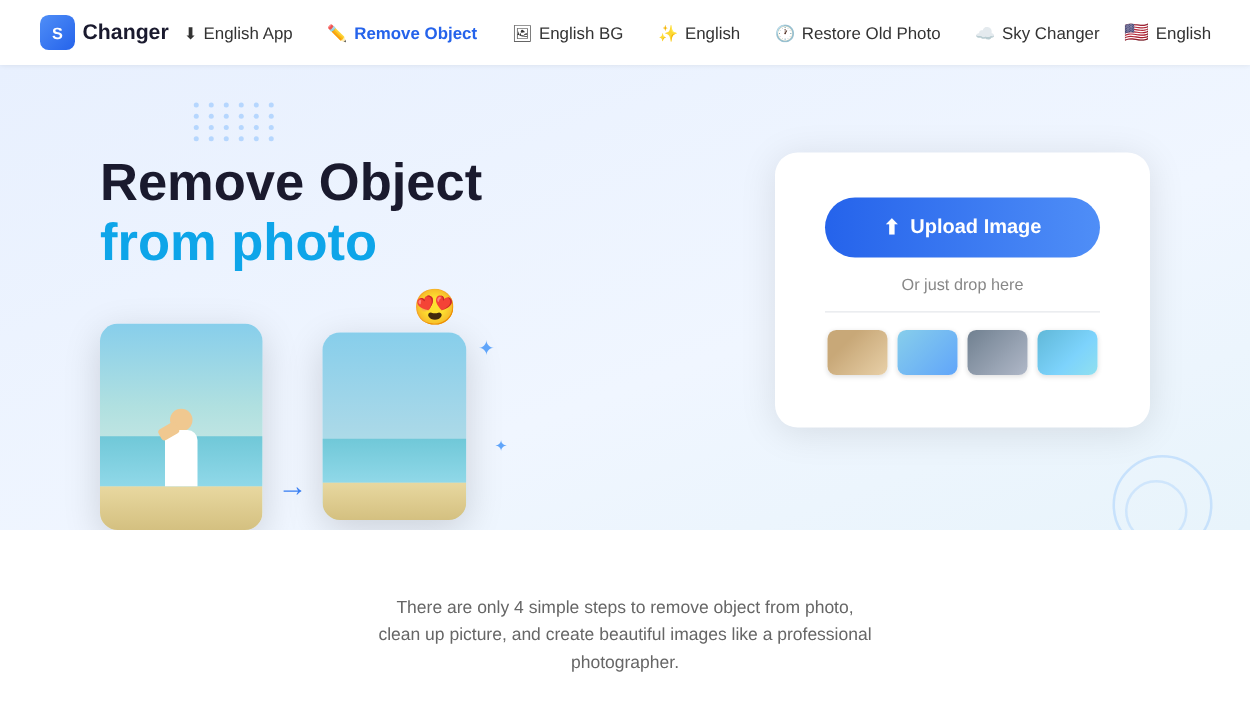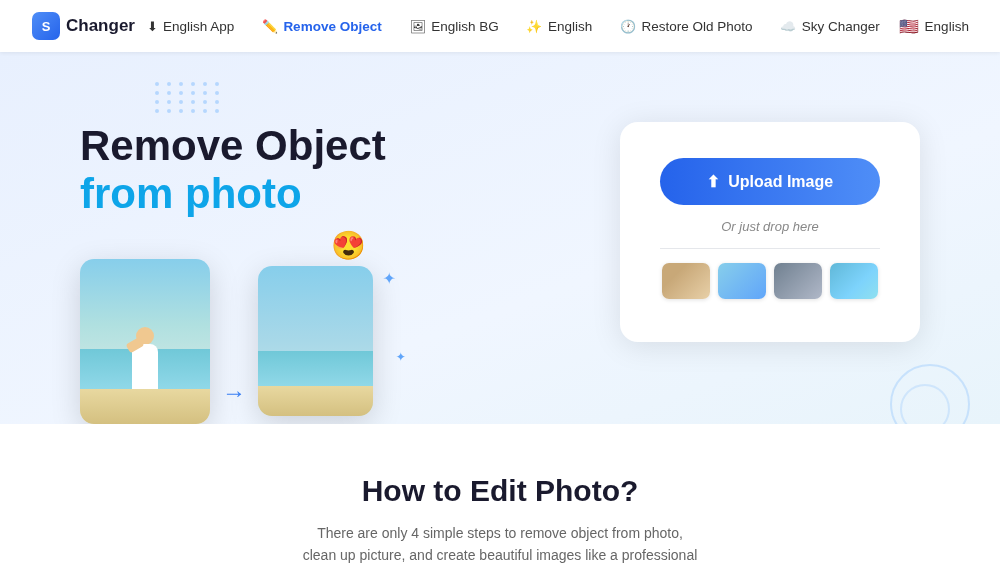--- a/index.html
+++ b/index.html
@@ -166,21 +166,21 @@
       border-radius: 30px;
       padding: 14px 34px;
       font-size: 16px;
       font-weight: 600;
       cursor: pointer;
       display: flex; align-items: center; gap: 8px;
       width: 100%;
       justify-content: center;
     }
     .drop-hint {
-      font-size: 13px; color: #888; font-style: italic;
+      font-size: 13px; color: #888;
     }
     .divider {
       width: 100%; height: 1px; background: #e5e7eb;
     }
     .sample-label {
       font-size: 13px; color: #555;
     }
     .sample-images {
       display: flex; gap: 8px;
     }
@@ -357,16 +357,15 @@
     <div class="sample-images">
       <div class="sample-thumb thumb-1"></div>
       <div class="sample-thumb thumb-2"></div>
       <div class="sample-thumb thumb-3"></div>
       <div class="sample-thumb thumb-4"></div>
     </div>
   </div>
 </section>
 
 <section class="how-section">
-  <h2 class="how-title">How to Edit Photo?</h2>
   <p class="how-subtitle">There are only 4 simple steps to remove object from photo, clean up picture, and create beautiful images like a professional photographer.</p>
 
 </section>
 
 </body></html>

